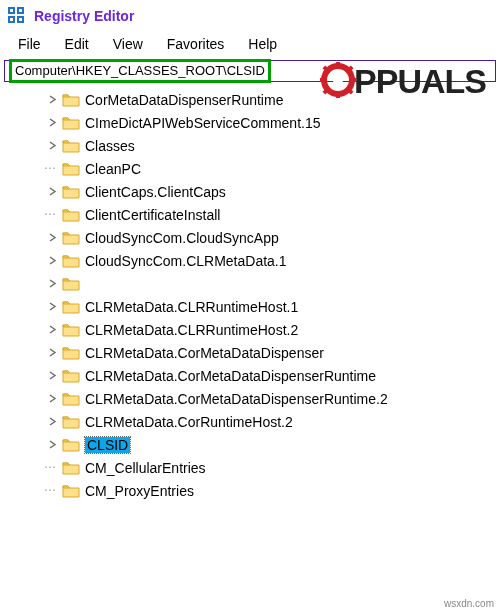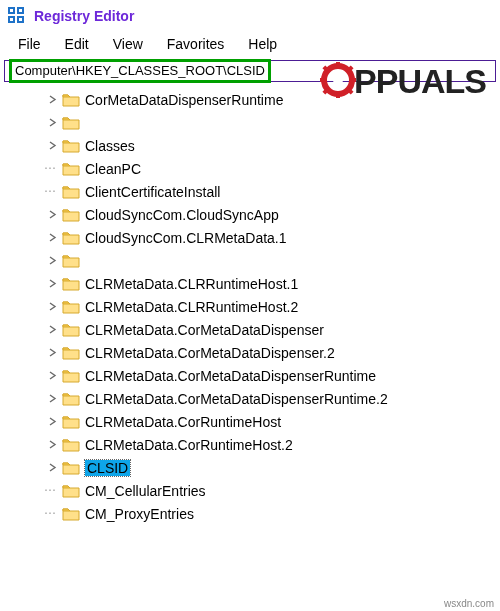--- a/index.html
+++ b/index.html
@@ -78,20 +78,21 @@
         <svg viewBox="0 0 9 9">
           <path d="M2 1 L7 4.5 L2 8" fill="none" stroke="#6a6a6a" stroke-width="1.4"></path>
         </svg>
       </span>
       <span class="folder">
         <svg viewBox="0 0 18 16">
           <path d="M1 3 L6 3 L8 5 L17 5 L17 14 L1 14 Z" fill="#ffe08a" stroke="#d6a92f" stroke-width="1"></path>
           <path d="M1 3 L6 3 L8 5 L1 5 Z" fill="#f7ca4d" stroke="#d6a92f" stroke-width="1"></path>
         </svg>
       </span>
+      <span class="label">CImeDictAPIWebServiceComment.15</span>
     </div>
     <div class="row">
       <span class="indent" style="width: 44px;"></span>
       <span class="expander">
         <svg viewBox="0 0 9 9">
           <path d="M2 1 L7 4.5 L2 8" fill="none" stroke="#6a6a6a" stroke-width="1.4"></path>
         </svg>
       </span>
       <span class="folder">
         <svg viewBox="0 0 18 16">
@@ -107,20 +108,35 @@
       <span class="folder">
         <svg viewBox="0 0 18 16">
           <path d="M1 3 L6 3 L8 5 L17 5 L17 14 L1 14 Z" fill="#ffe08a" stroke="#d6a92f" stroke-width="1"></path>
           <path d="M1 3 L6 3 L8 5 L1 5 Z" fill="#f7ca4d" stroke="#d6a92f" stroke-width="1"></path>
         </svg>
       </span>
       <span class="label">CleanPC</span>
     </div>
     <div class="row">
       <span class="indent" style="width: 44px;"></span>
+      <span class="expander">
+        <svg viewBox="0 0 9 9">
+          <path d="M2 1 L7 4.5 L2 8" fill="none" stroke="#6a6a6a" stroke-width="1.4"></path>
+        </svg>
+      </span>
+      <span class="folder">
+        <svg viewBox="0 0 18 16">
+          <path d="M1 3 L6 3 L8 5 L17 5 L17 14 L1 14 Z" fill="#ffe08a" stroke="#d6a92f" stroke-width="1"></path>
+          <path d="M1 3 L6 3 L8 5 L1 5 Z" fill="#f7ca4d" stroke="#d6a92f" stroke-width="1"></path>
+        </svg>
+      </span>
+      <span class="label">ClientCaps.ClientCaps</span>
+    </div>
+    <div class="row">
+      <span class="indent" style="width: 44px;"></span>
       <span class="noexp guides">⋯</span>
       <span class="folder">
         <svg viewBox="0 0 18 16">
           <path d="M1 3 L6 3 L8 5 L17 5 L17 14 L1 14 Z" fill="#ffe08a" stroke="#d6a92f" stroke-width="1"></path>
           <path d="M1 3 L6 3 L8 5 L1 5 Z" fill="#f7ca4d" stroke="#d6a92f" stroke-width="1"></path>
         </svg>
       </span>
       <span class="label">ClientCertificateInstall</span>
     </div>
     <div class="row">
@@ -218,66 +234,36 @@
         <svg viewBox="0 0 9 9">
           <path d="M2 1 L7 4.5 L2 8" fill="none" stroke="#6a6a6a" stroke-width="1.4"></path>
         </svg>
       </span>
       <span class="folder">
         <svg viewBox="0 0 18 16">
           <path d="M1 3 L6 3 L8 5 L17 5 L17 14 L1 14 Z" fill="#ffe08a" stroke="#d6a92f" stroke-width="1"></path>
           <path d="M1 3 L6 3 L8 5 L1 5 Z" fill="#f7ca4d" stroke="#d6a92f" stroke-width="1"></path>
         </svg>
       </span>
-      <span class="label">CLRMetaData.CorMetaDataDispenser.2</span>
-    </div>
-    <div class="row">
-      <span class="indent" style="width: 44px;"></span>
-      <span class="expander">
-        <svg viewBox="0 0 9 9">
-          <path d="M2 1 L7 4.5 L2 8" fill="none" stroke="#6a6a6a" stroke-width="1.4"></path>
-        </svg>
-      </span>
-      <span class="folder">
-        <svg viewBox="0 0 18 16">
-          <path d="M1 3 L6 3 L8 5 L17 5 L17 14 L1 14 Z" fill="#ffe08a" stroke="#d6a92f" stroke-width="1"></path>
-          <path d="M1 3 L6 3 L8 5 L1 5 Z" fill="#f7ca4d" stroke="#d6a92f" stroke-width="1"></path>
-        </svg>
-      </span>
       <span class="label">CLRMetaData.CorMetaDataDispenserRuntime</span>
     </div>
     <div class="row">
       <span class="indent" style="width: 44px;"></span>
       <span class="expander">
         <svg viewBox="0 0 9 9">
           <path d="M2 1 L7 4.5 L2 8" fill="none" stroke="#6a6a6a" stroke-width="1.4"></path>
         </svg>
       </span>
       <span class="folder">
         <svg viewBox="0 0 18 16">
           <path d="M1 3 L6 3 L8 5 L17 5 L17 14 L1 14 Z" fill="#ffe08a" stroke="#d6a92f" stroke-width="1"></path>
           <path d="M1 3 L6 3 L8 5 L1 5 Z" fill="#f7ca4d" stroke="#d6a92f" stroke-width="1"></path>
         </svg>
       </span>
       <span class="label">CLRMetaData.CorMetaDataDispenserRuntime.2</span>
-    </div>
-    <div class="row">
-      <span class="indent" style="width: 44px;"></span>
-      <span class="expander">
-        <svg viewBox="0 0 9 9">
-          <path d="M2 1 L7 4.5 L2 8" fill="none" stroke="#6a6a6a" stroke-width="1.4"></path>
-        </svg>
-      </span>
-      <span class="folder">
-        <svg viewBox="0 0 18 16">
-          <path d="M1 3 L6 3 L8 5 L17 5 L17 14 L1 14 Z" fill="#ffe08a" stroke="#d6a92f" stroke-width="1"></path>
-          <path d="M1 3 L6 3 L8 5 L1 5 Z" fill="#f7ca4d" stroke="#d6a92f" stroke-width="1"></path>
-        </svg>
-      </span>
-      <span class="label">CLRMetaData.CorRuntimeHost</span>
     </div>
     <div class="row">
       <span class="indent" style="width: 44px;"></span>
       <span class="expander">
         <svg viewBox="0 0 9 9">
           <path d="M2 1 L7 4.5 L2 8" fill="none" stroke="#6a6a6a" stroke-width="1.4"></path>
         </svg>
       </span>
       <span class="folder">
         <svg viewBox="0 0 18 16">

